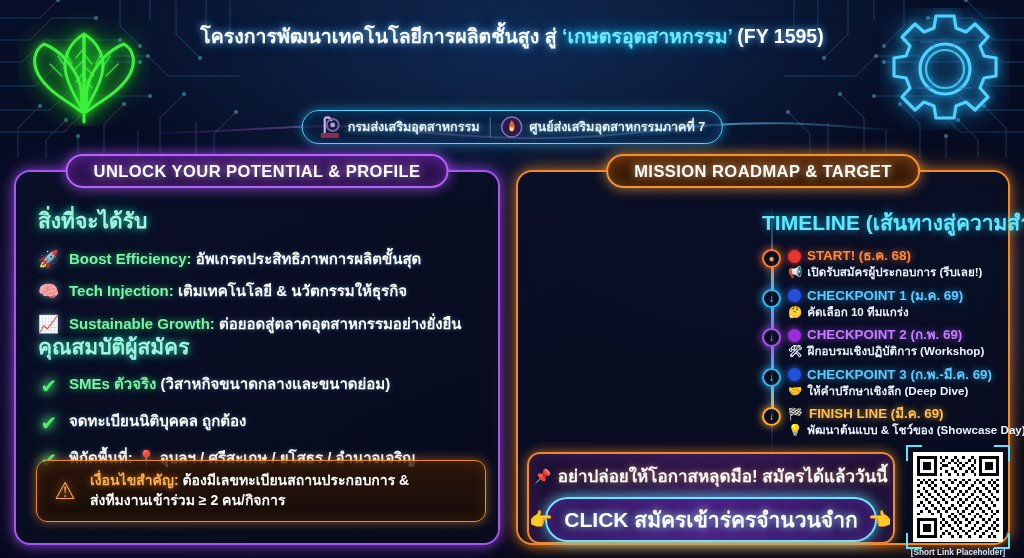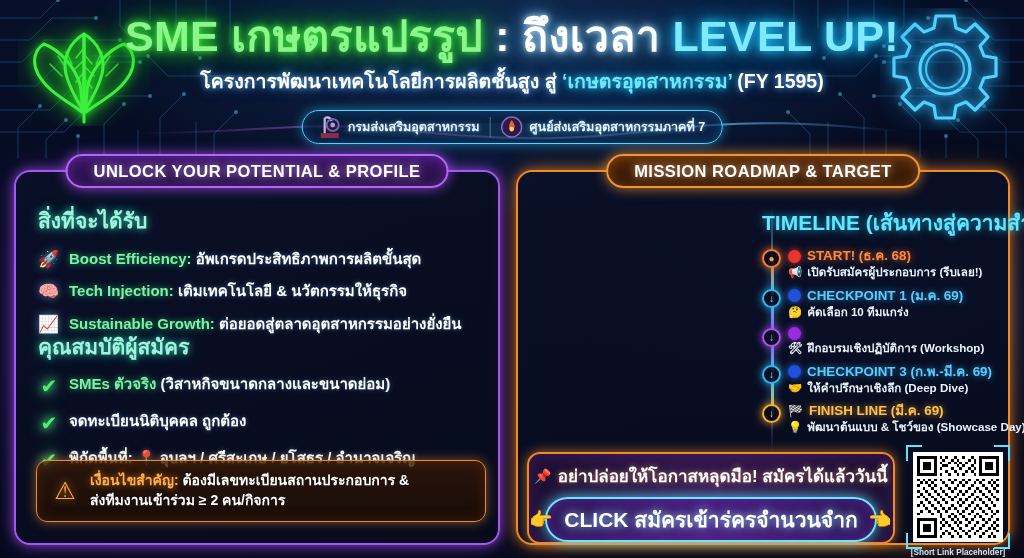--- a/index.html
+++ b/index.html
@@ -334,23 +334,20 @@
         <circle cx="65" cy="61" r="19" stroke-width="2.2" opacity=".85"></circle>
       </g>
       <g stroke="#2f7fb8" stroke-width="1" fill="none" opacity=".75">
         <path d="M40 34 h14 v10 M86 34 h-12 v12"></path>
           <path d="M36 80 h16 v-12"></path>
           <path d="M92 80 h-14 v-10"></path>
       </g>
     </svg>
 
     <div class="title-wrap">
-      <div class="title-main">
-        <span class="t-green">SME เกษตรแปรรูป</span><span class="t-white"> : ถึงเวลา </span><span class="t-cyan">LEVEL UP!</span>
-      </div>
       <div class="title-sub">
         <span>โครงการพัฒนาเทคโนโลยีการผลิตชั้นสูง สู่ </span><span class="hl">‘เกษตรอุตสาหกรรม’</span><span> (FY 1595)</span>
       </div>
     </div>
 
     <svg class="wave-band" viewBox="0 0 1024 26" preserveAspectRatio="none">
       <defs>
         <linearGradient id="wg" x1="0" x2="1">
           <stop offset="0%" stop-color="#1a6fd0" stop-opacity=".15"></stop>
           <stop offset="30%" stop-color="#35c8ff" stop-opacity=".95"></stop>
@@ -504,20 +501,21 @@
           <div class="tl-sub">
             <span class="e">🤔</span>
             <span>คัดเลือก 10 ทีมแกร่ง</span>
           </div>
         </div>
 
         <div class="tl-item">
           <span class="tl-node" style="border:2.4px solid #b14ef5;box-shadow:0 0 8px rgba(177,78,245,.9);color:#d59bff">↓</span>
           <div class="tl-title">
             <span class="tl-dot" style="background:#9b2ae0;box-shadow:0 0 7px #a93ced"></span>
+            <span style="color:#c47dff;text-shadow:0 0 7px rgba(175,90,245,.75)">CHECKPOINT 2 (ก.พ. 69)</span>
           </div>
           <div class="tl-sub">
             <span class="e">🛠</span>
             <span>ฝึกอบรมเชิงปฏิบัติการ (Workshop)</span>
           </div>
         </div>
 
         <div class="tl-item">
           <span class="tl-node" style="border:2.4px solid #2fb7f5;box-shadow:0 0 8px rgba(47,183,245,.9);color:#7fe0ff">↓</span>
           <div class="tl-title">

